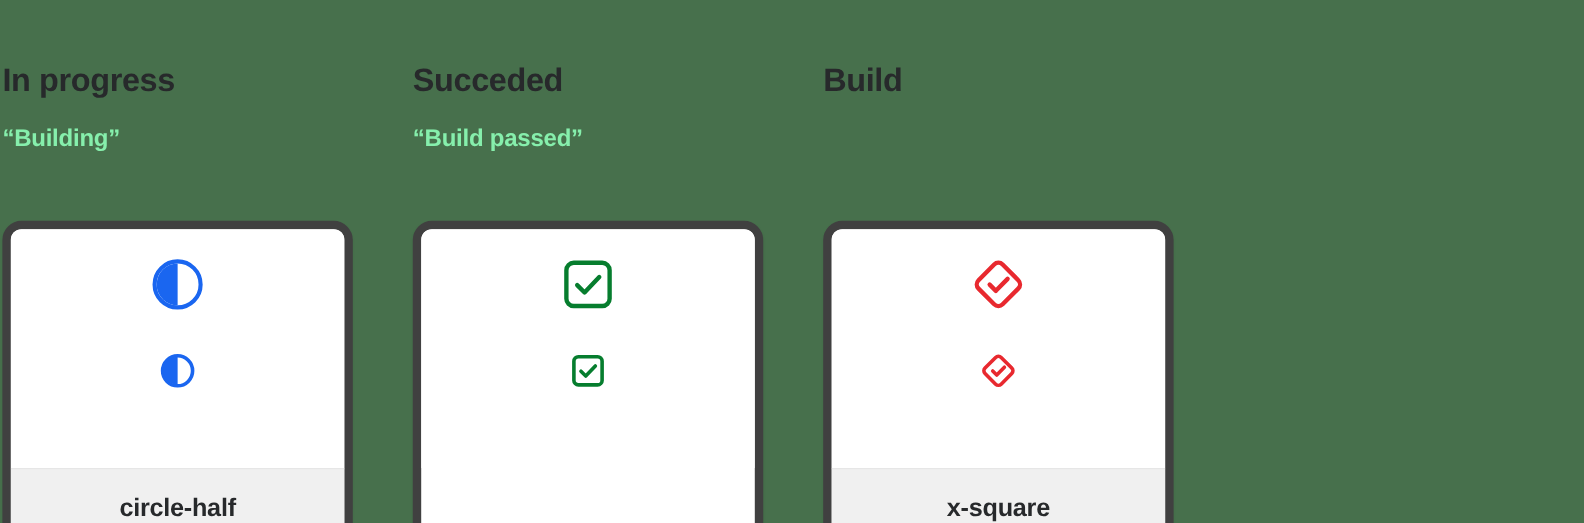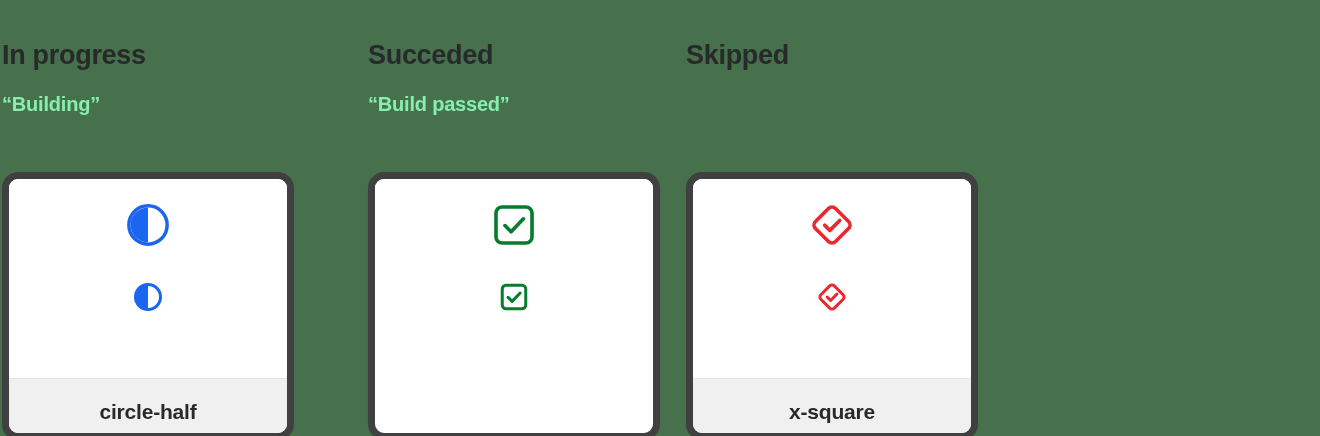--- a/index.html
+++ b/index.html
@@ -14,26 +14,26 @@
     font-family: "Liberation Sans", sans-serif;
     overflow: hidden;
   }
   .board {
     position: relative;
     width: 1320px;
     height: 436px;
   }
   .column {
     position: absolute;
-    top: 4px;
+    top: 16px;
     width: 292px;
     height: 392px;
   }
   .col-0 { left: 2px; }
-  .col-1 { left: 344px; margin-left: 24px; }
+  .col-1 { left: 344px; }
   .col-2 { left: 686px; }
   .col-3 { left: 1028px; }
 
   .heading {
     position: absolute;
     top: 38px;
     left: 0;
     font-size: 27px;
     font-weight: bold;
     color: #27292b;
@@ -157,21 +157,21 @@
               <rect x="2.6" y="2.6" width="18.8" height="18.8" rx="3" ry="3" fill="none" stroke="#067d2e" stroke-width="2.4"></rect>
               <path d="M7.3 12.3 L10.5 15.5 L16.9 8.8" fill="none" stroke="#067d2e" stroke-width="2.4" stroke-linecap="round" stroke-linejoin="round"></path>
             </svg>
           </span>
         </span>
       </div>
     </div>
   </div>
 
   <div class="column col-2">
-    <div class="heading">Skipped</div>
+    <div class="heading">Build</div>
     <div class="card">
       <div class="card-body">
         <span class="icon-large">
           <svg viewBox="0 0 24 24" width="46" height="46" xmlns="http://www.w3.org/2000/svg">
             <g transform="rotate(45 12 12)">
               <rect x="4.6" y="4.6" width="14.8" height="14.8" rx="2.6" ry="2.6" fill="none" stroke="#e8292f" stroke-width="1.9"></rect>
             </g>
             <path d="M8.2 12.1 L10.9 14.8 L16.0 9.6" fill="none" stroke="#e8292f" stroke-width="1.9" stroke-linecap="round" stroke-linejoin="round"></path>
           </svg>
         </span>

